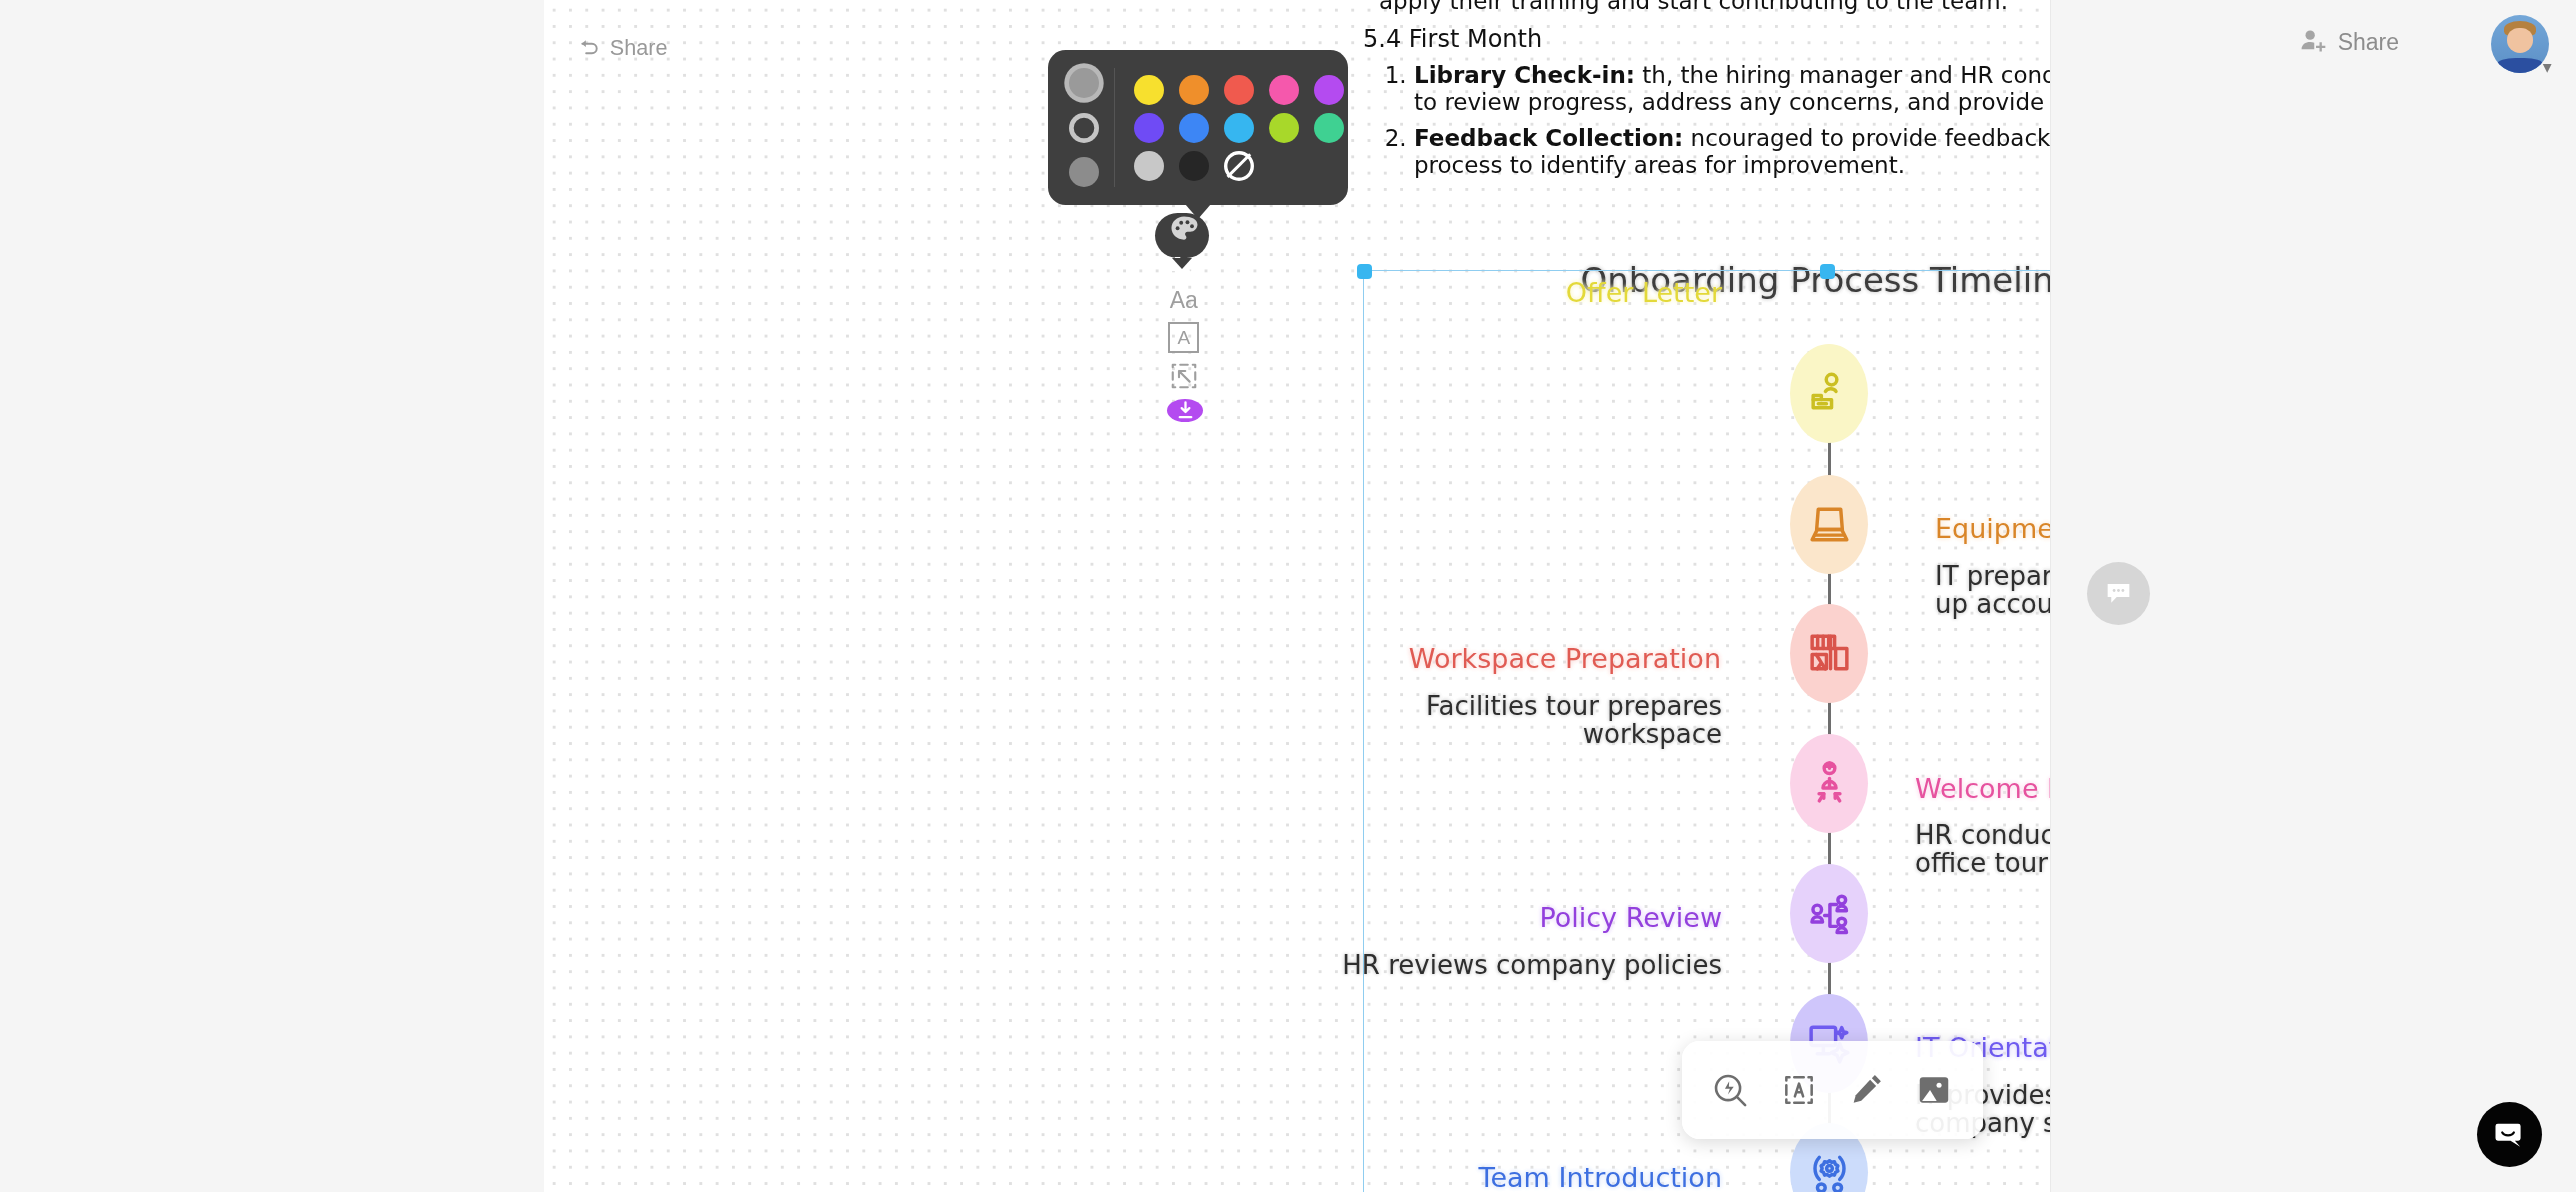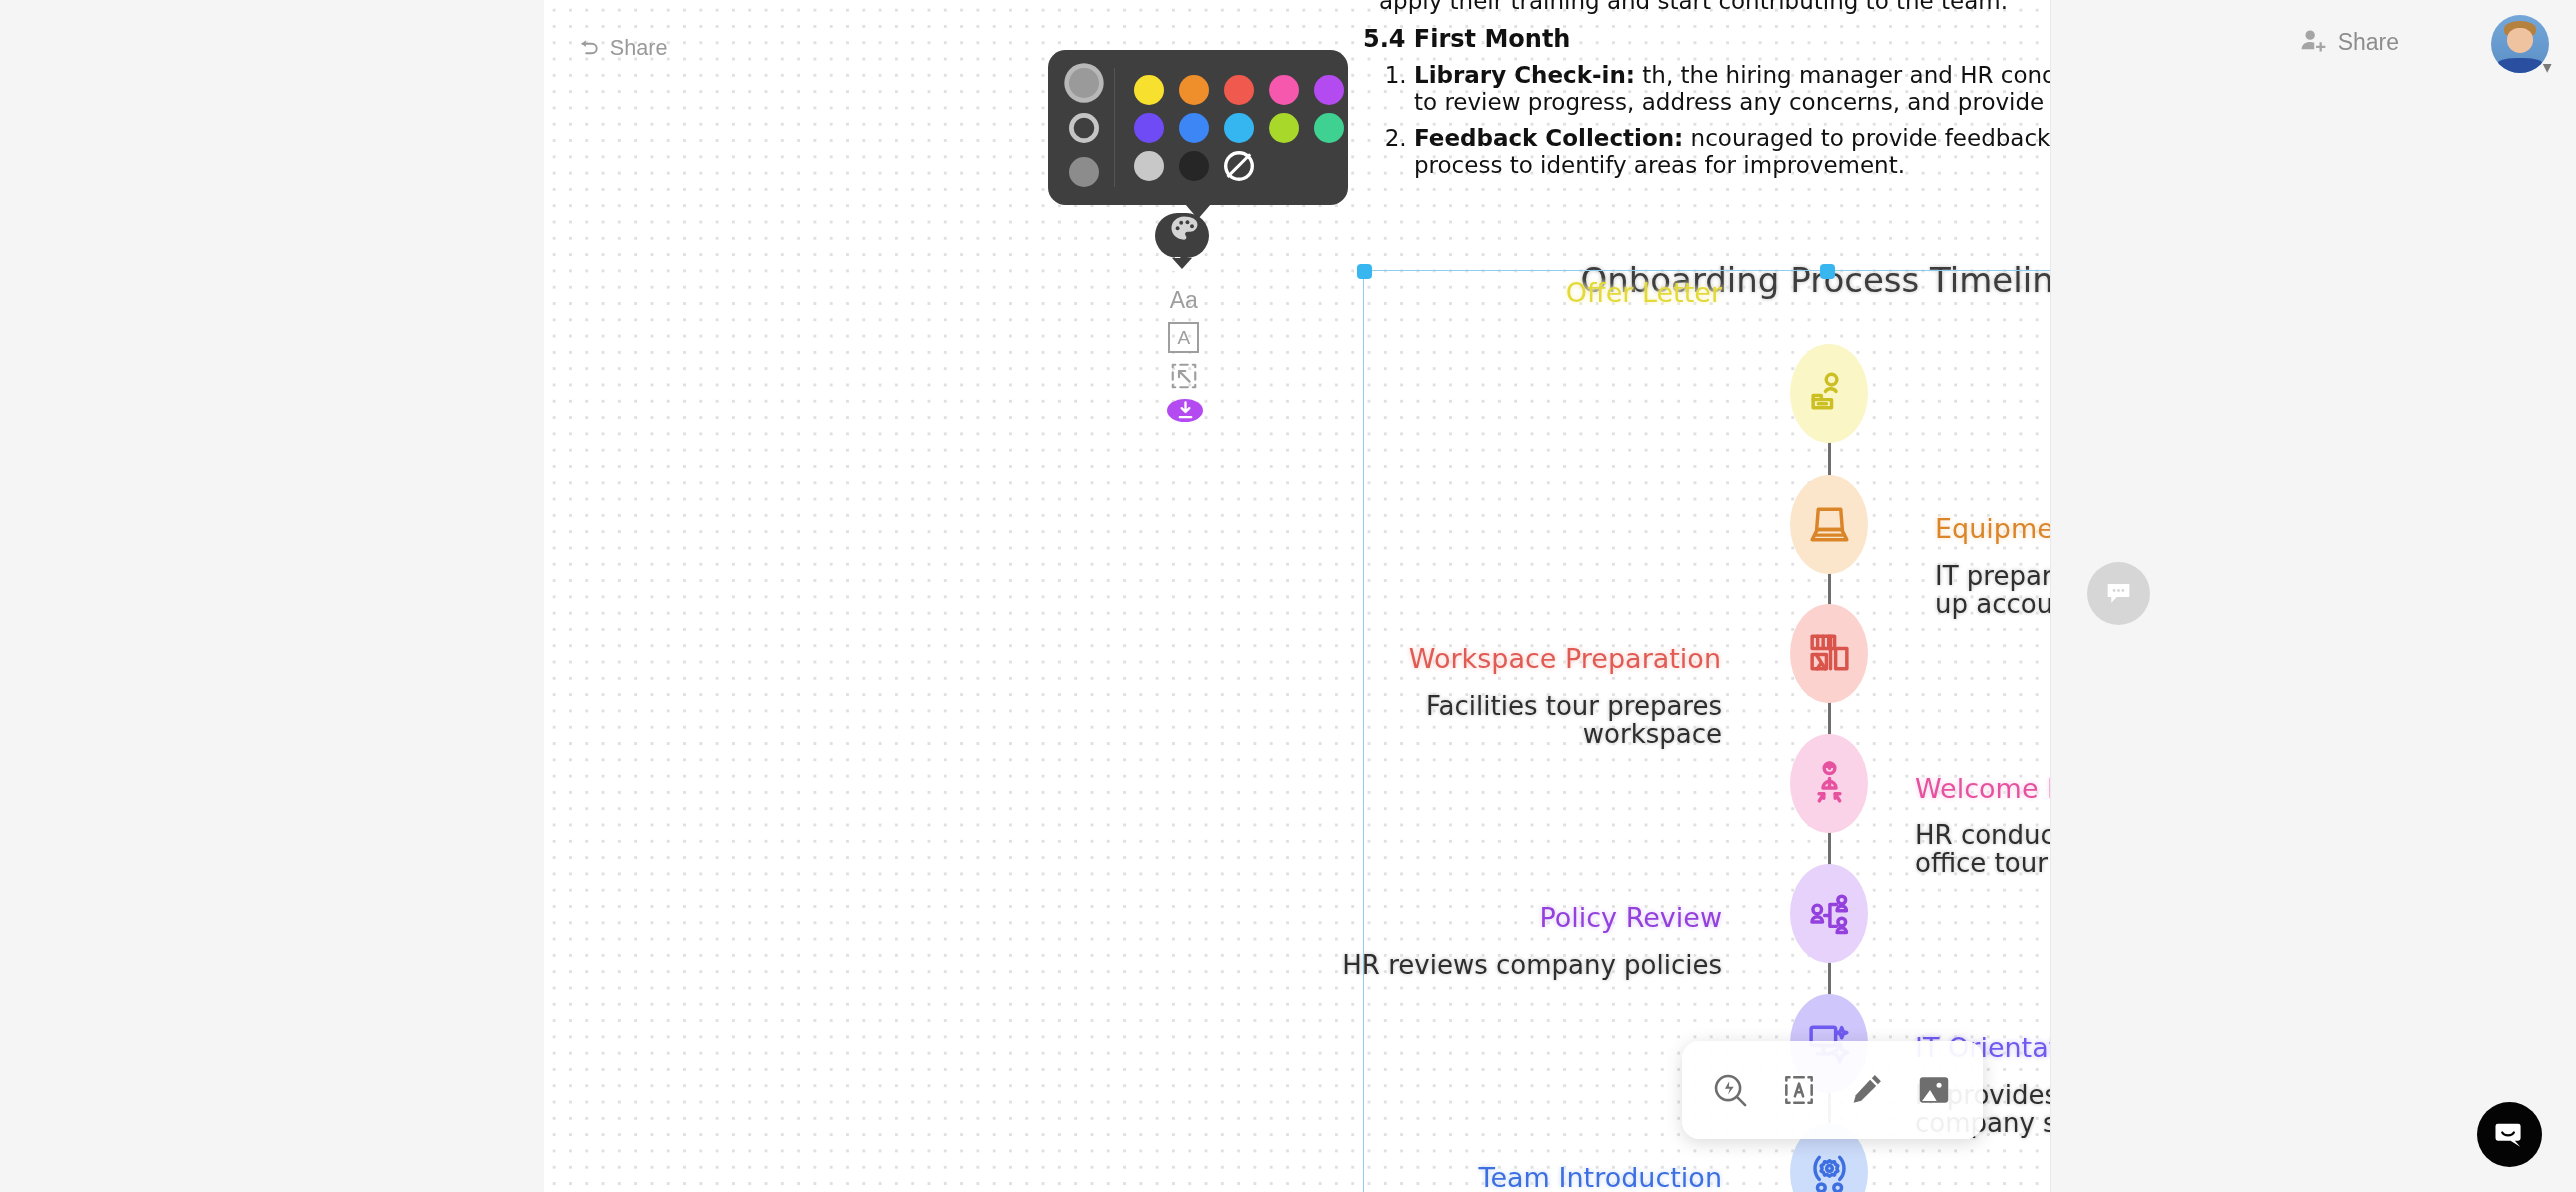--- a/index.html
+++ b/index.html
@@ -235,21 +235,21 @@
     display: flex; align-items: center; justify-content: center; cursor: pointer;
   }
 
   
   #doc-text {
     position: absolute; left: 819px; top: -12px; width: 959px;
     font-family: "DejaVu Sans", sans-serif;
     color: #111;
   }
   #doc-text .line0 { font-size: 23px; margin-left: 16px; }
-  #doc-text .h { font-size: 24px; font-weight: 700; margin-top: 10.8px; }
+  #doc-text .h { font-size: 24px; font-weight: 400; margin-top: 10.8px; }
   #doc-text ol { margin: 9.5px 0 0 51px; font-size: 23px; line-height: 1.16; }
   #doc-text li { margin-bottom: 9.5px; }
   #doc-text b { font-weight: 700; }
 </style>
 </head>
 <body>
 
 <div id="root">
 
 

